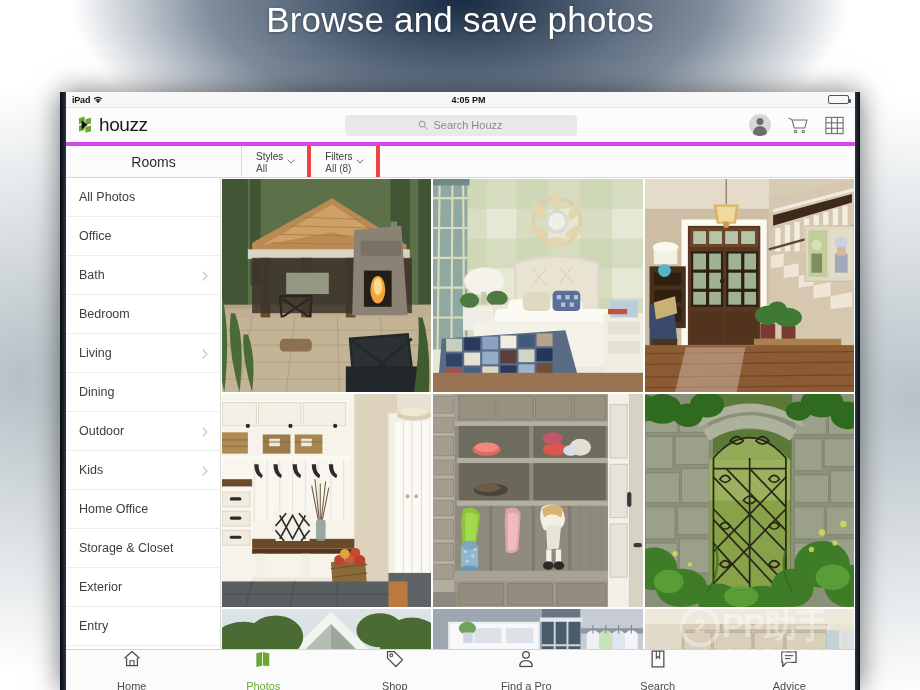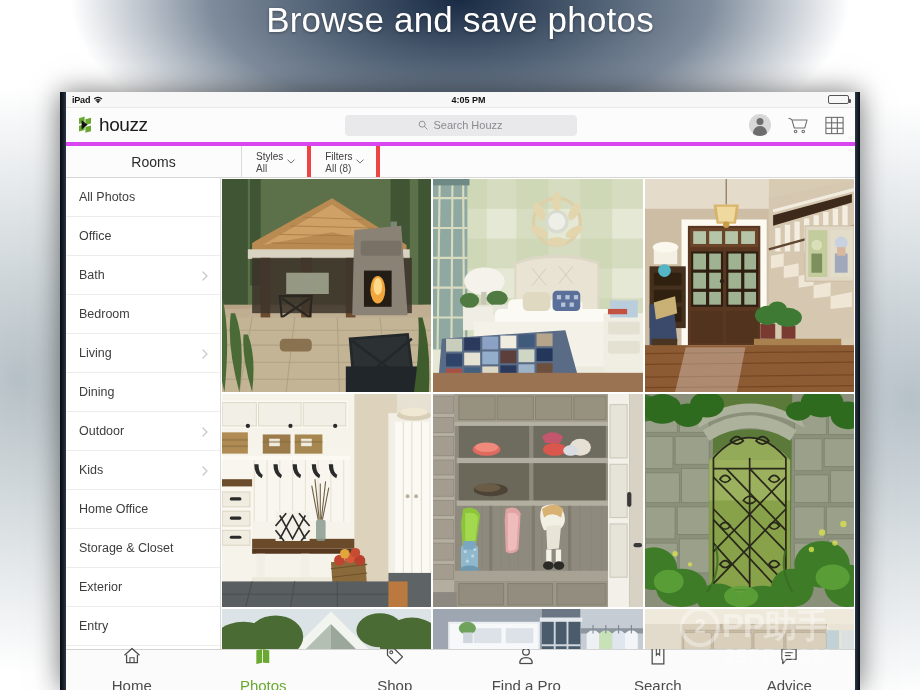--- a/index.html
+++ b/index.html
@@ -189,21 +189,21 @@
     height: 41px;
     background: #fbfbfb;
     border-top: 1px solid #d3d3d3;
     display: flex; align-items: stretch;
     flex: 0 0 auto;
   }
   .tab {
     flex: 1;
     display: flex; flex-direction: column; align-items: center; justify-content: center;
     gap: 11px;
-    font-size: 15px; color: #4b4b4b;
+    font-size: 11px; color: #4b4b4b;
   }
   .tab .tab-ico { height: 21px; display: flex; align-items: flex-end; }
   .tab.active { color: #6aa832; }
 
   
   #watermark {
     position: absolute; right: 4px; bottom: 8px;
     width: 236px; height: 78px;
     pointer-events: none;
     opacity: 0.5;

